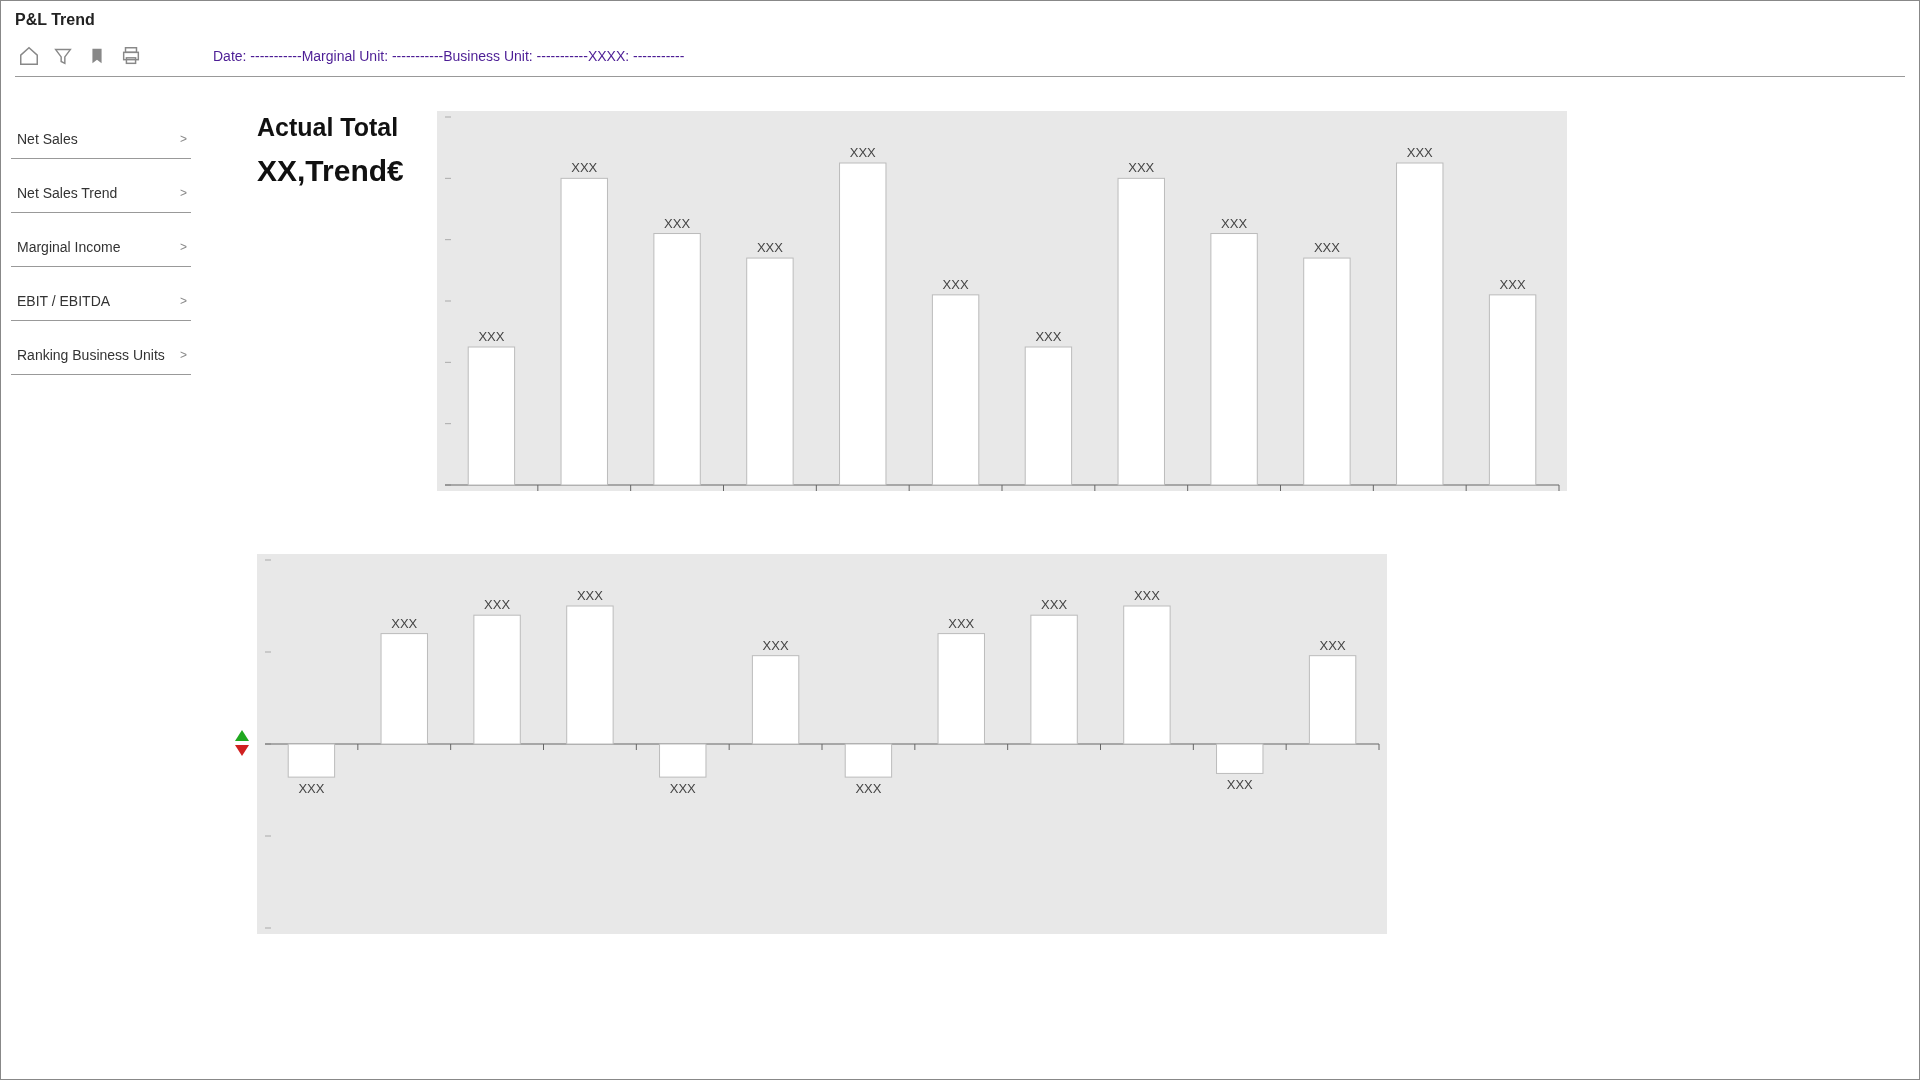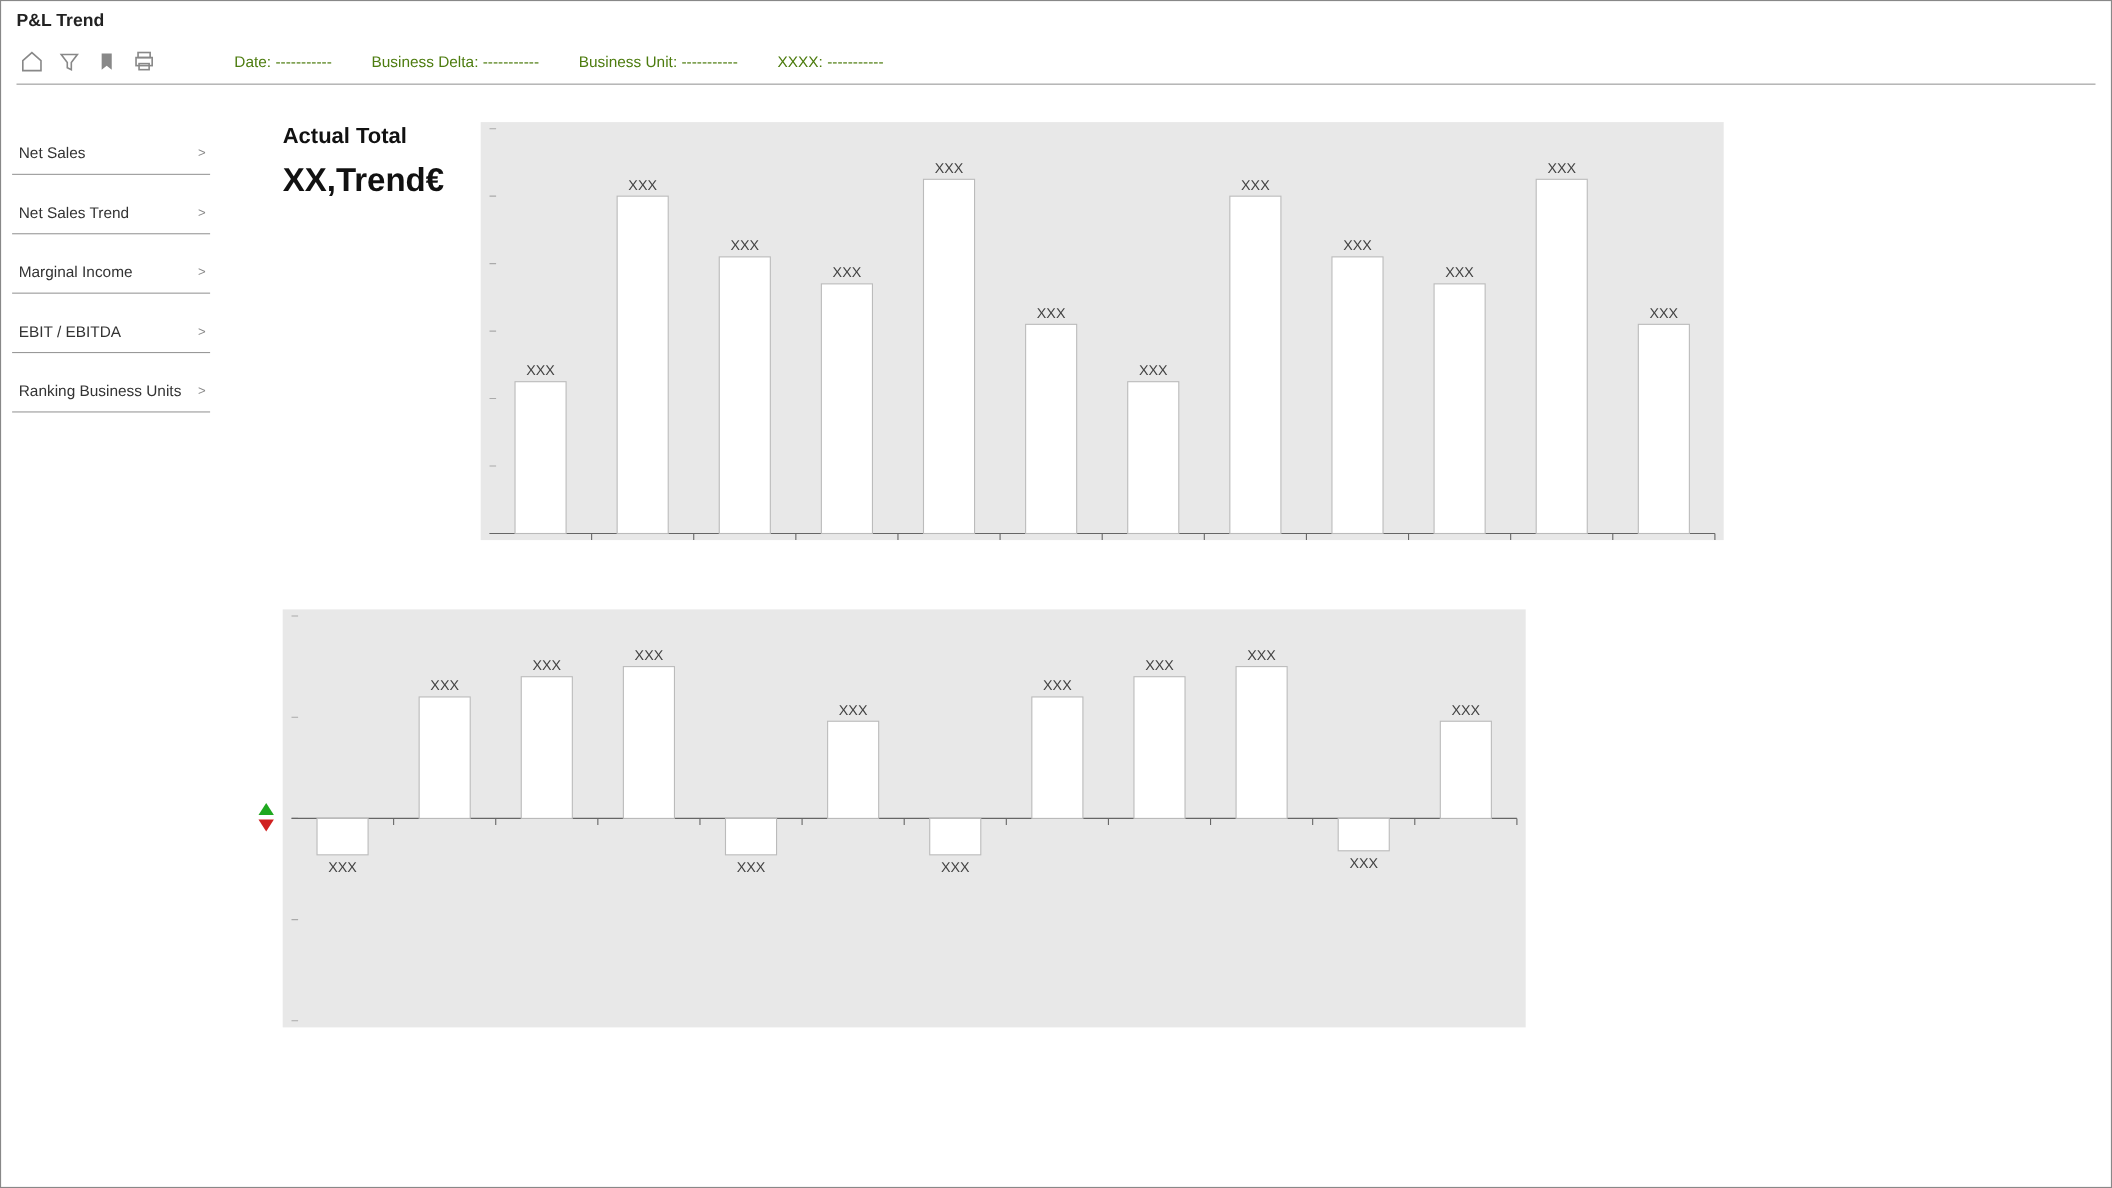--- a/index.html
+++ b/index.html
@@ -45,22 +45,21 @@
     height: 28px;
     display: flex;
     align-items: center;
     justify-content: center;
     cursor: pointer;
     color: #888;
   }
   .icon-btn svg { width: 22px; height: 22px; }
   .filters {
     display: flex;
-    gap: 36px;
-    color: #4d7c0f;
+    color: #4c1d95;
     font-size: 14px;
     padding-left: 40px;
   }
   .filter-item { white-space: nowrap; }
 
   .main {
     display: flex;
     position: absolute;
     top: 90px;
     left: 0; right: 0; bottom: 0; gap: 36px;
@@ -91,21 +90,21 @@
   }
   .chart-row {
     display: flex;
     margin-bottom: 60px;
   }
   .chart-head {
     width: 180px;
     padding-top: 2px;
   }
   .chart-title {
-    font-size: 20px;
+    font-size: 25px;
     font-weight: 600;
     margin-bottom: 12px;
     color: #111;
   }
   .chart-kpi {
     font-size: 30px;
     font-weight: 800;
     color: #111;
   }
   .chart-area {
@@ -170,21 +169,21 @@
               <rect x="7" y="14" width="10" height="6"></rect>
             </svg>
         </div>
       </div>
       <div class="filters">
         <span class="filter-item">
           <span>Date:</span>
           <span>-----------</span>
         </span>
         <span class="filter-item">
-          <span>Business Delta:</span>
+          <span>Marginal Unit:</span>
           <span>-----------</span>
         </span>
         <span class="filter-item">
           <span>Business Unit:</span>
           <span>-----------</span>
         </span>
         <span class="filter-item">
           <span>XXXX:</span>
           <span>-----------</span>
         </span>

